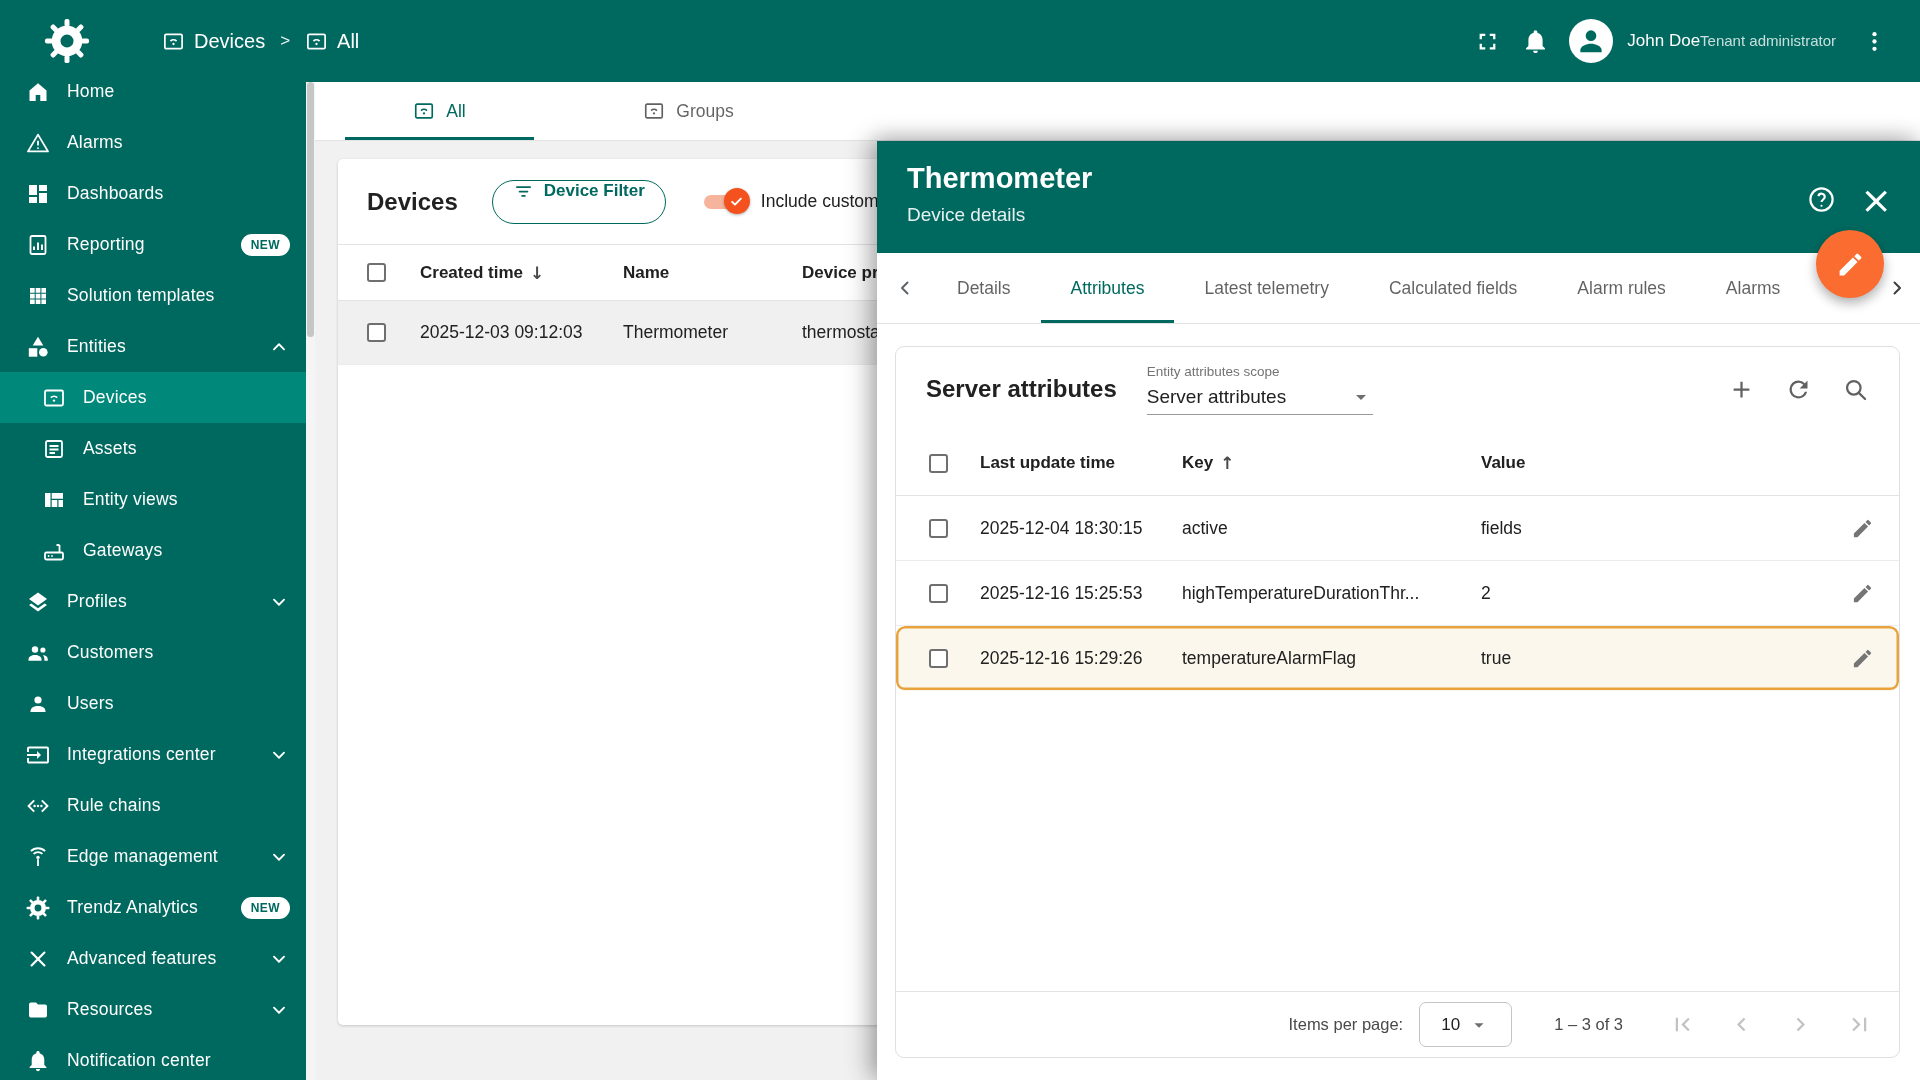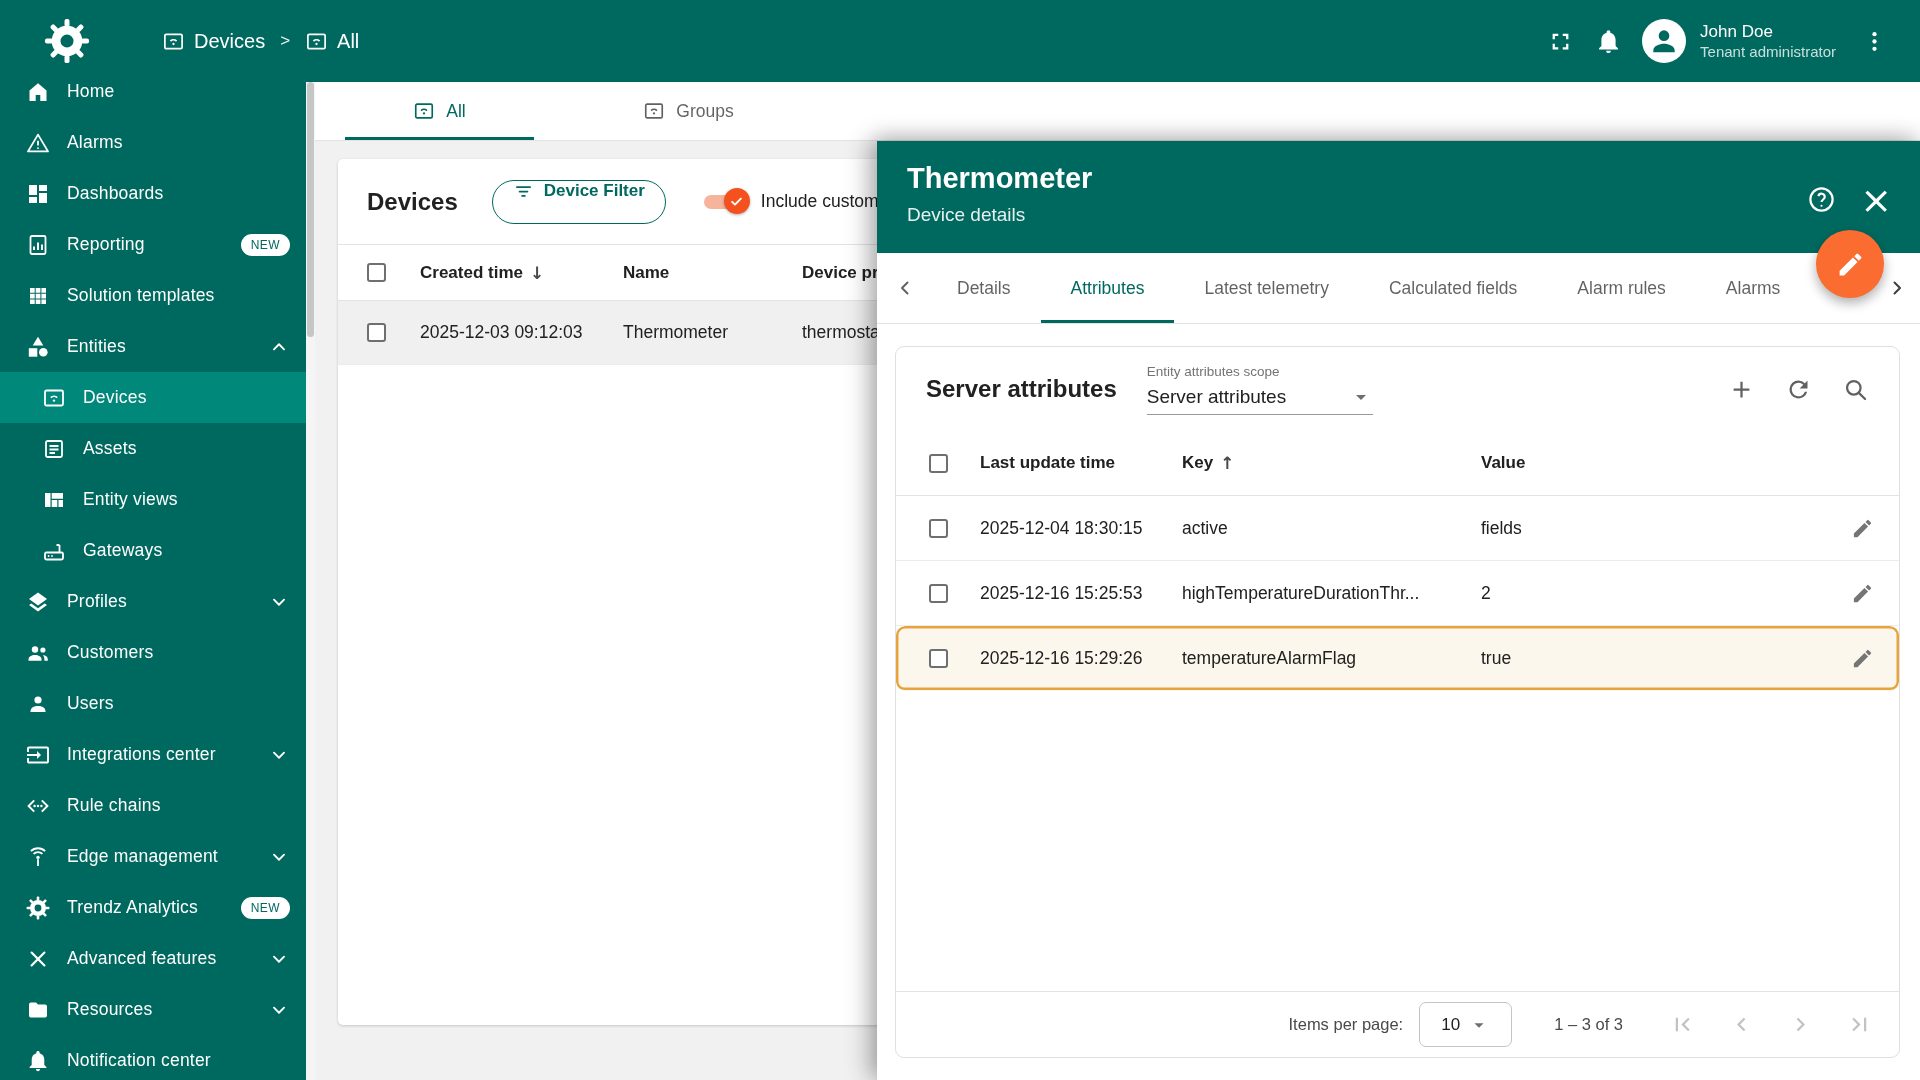--- a/index.html
+++ b/index.html
@@ -23,32 +23,32 @@
   .logo-sub{font-size:13px;text-align:right;margin-top:3px;opacity:.95;}
   .breadcrumb{display:flex;align-items:center;gap:12px;margin-left:72px;font-size:20px;}
   .bc-item{display:flex;align-items:center;gap:9px;cursor:pointer;}
   .bc-icon{width:23px;height:23px;}
   .bc-sep{font-size:17px;margin:0 3px;opacity:.95;}
   .top-right{margin-left:auto;display:flex;align-items:center;margin-right:22px;}
   .icon-btn{width:48px;height:48px;display:flex;align-items:center;justify-content:center;cursor:pointer;}
   .icon-btn .ic{width:27px;height:27px;color:#fff;}
   .avatar{width:44px;height:44px;border-radius:50%;background:#fff;display:flex;align-items:center;justify-content:center;margin:0 14px 0 10px;cursor:pointer;}
   .avatar .ic{width:32px;height:32px;color:var(--teal);}
-  .user-block{display:flex;flex-direction:column;margin-right:14px;}
+  .user-block{display:flex;flex-direction:row;margin-right:14px;}
   .user-name{font-size:17px;line-height:1.15;}
   .user-role{font-size:15px;opacity:.78;margin-top:1px;white-space:nowrap;}
 
   
   .sidebar{position:absolute;left:0;top:66px;width:306px;bottom:0;background:var(--teal);color:#fff;overflow:hidden;z-index:30;}
   .side-item{height:51px;display:flex;align-items:center;padding:0 16px 0 26px;gap:17px;font-size:17.5px;font-weight:500;cursor:pointer;white-space:nowrap;}
   .side-item.sub{padding-left:42px;}
   .side-item.active{background:var(--teal-active);}
   .side-icon{width:24px;height:24px;flex:none;display:flex;}
   .side-label{letter-spacing:.2px;}
-  .new-badge{margin-left:auto;background:#fff;color:var(--teal);font-size:12px;font-weight:400;padding:4px 10px;border-radius:11px;letter-spacing:.4px;}
+  .new-badge{margin-left:auto;background:#fff;color:var(--teal);font-size:12px;font-weight:700;padding:4px 10px;border-radius:11px;letter-spacing:.4px;}
   .side-chevron{margin-left:auto;width:22px;height:22px;display:flex;}
   .side-chevron .ic{width:22px;height:22px;}
   .side-scrollbar{position:absolute;left:306px;top:82px;width:9px;bottom:0;background:#f5f5f5;z-index:31;}
   .side-scroll-thumb{position:absolute;left:1px;top:0;width:7px;height:255px;background:#c4c7c5;border-radius:4px;}
 
   
   .content{position:absolute;left:315px;top:82px;right:0;bottom:0;background:#f1f1f1;}
   .content-tabs{height:59px;background:#fff;border-bottom:1px solid #e3e3e3;display:flex;}
   .content-tab{width:249px;display:flex;align-items:center;justify-content:center;gap:11px;font-size:17.5px;font-weight:500;color:rgba(0,0,0,.62);position:relative;cursor:pointer;}
   .content-tab .tab-icon{width:22px;height:22px;display:flex;}

